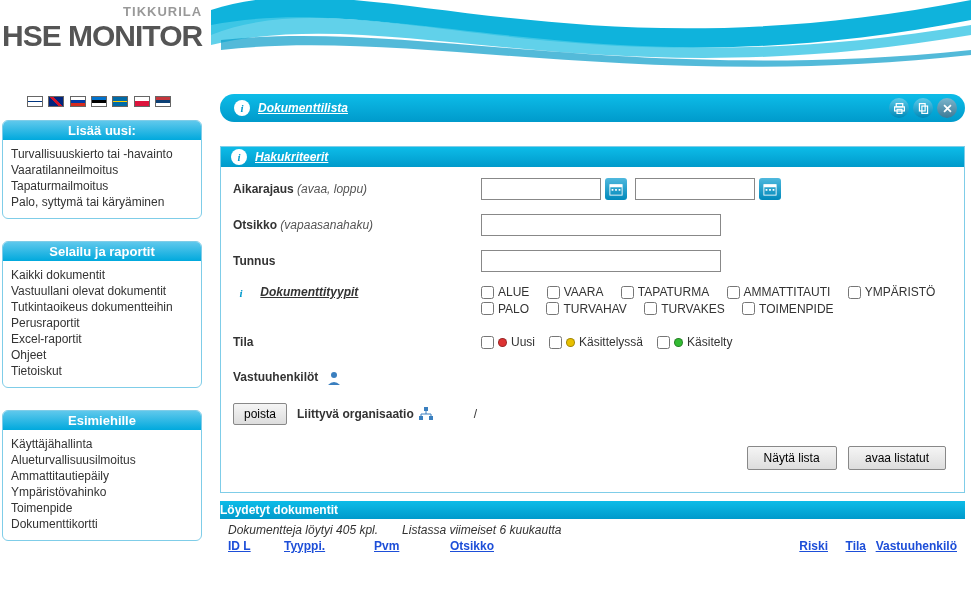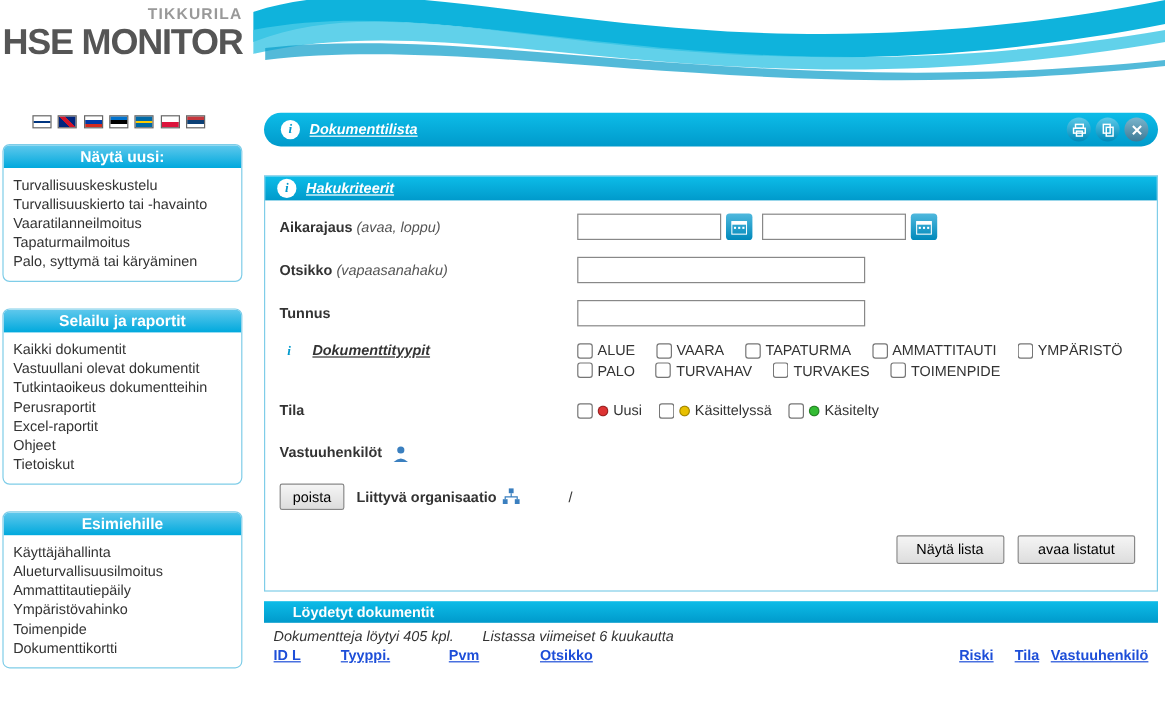--- a/index.html
+++ b/index.html
@@ -42,21 +42,21 @@
 .calico { width:22px;height:22px;margin-left:4px;background:linear-gradient(to bottom,#4fb8dd,#0089bb);border-radius:3px;display:inline-flex;align-items:center;justify-content:center;cursor:pointer; }
 .calico svg { width:14px;height:14px; }
 .cbg { display:inline-flex; align-items:center; margin-right:14px; }
 .cbg input { margin-right:4px; }
 .dot { width:9px;height:9px;border-radius:50%;display:inline-block;margin-right:4px;border:1px solid rgba(0,0,0,.3); }
 .dot.r{background:#d33;} .dot.y{background:#e8c000;} .dot.g{background:#3b3;}
 .btn { background:linear-gradient(to bottom,#f5f5f5,#ddd);border:1px solid #888;padding:3px 10px;cursor:pointer;font-size:12px;border-radius:2px; }
 .pico { width:16px;height:16px;display:inline-block;vertical-align:middle;margin-left:4px; }
 .actrow { text-align:right; padding:8px 6px; }
 .actrow .btn { margin-left:8px; padding:4px 16px; }
-.found-hd { background:linear-gradient(to bottom,#0dbce8,#009acb); color:#fff; font-weight:bold; padding:2px 24px; margin-top:4px; }
+.found-hd { background:linear-gradient(to bottom,#0dbce8,#009acb); color:#fff; font-weight:bold; padding:2px 0; margin-top:4px; }
 .found-meta { padding:4px 8px 2px; font-style:italic; color:#333; display:flex; gap:24px; }
 .thdr { display:flex; padding:0 8px 4px; }
 .thdr a { color:#1d4ed8; text-decoration:underline; font-weight:bold; }
 .c-id{width:56px;} .c-ty{width:90px;} .c-pvm{width:76px;} .c-ot{width:330px;} .c-ri{width:48px;text-align:right;} .c-ti{width:38px;text-align:right;} .c-vh{flex:1;text-align:right;}
 </style>
 </head>
 <body>
 
 <div class="header">
   <div class="brand">
@@ -76,23 +76,22 @@
       <span class="flag flag-fi"></span>
       <span class="flag flag-gb"></span>
       <span class="flag flag-ru"></span>
       <span class="flag flag-ee"></span>
       <span class="flag flag-se"></span>
       <span class="flag flag-pl"></span>
       <span class="flag flag-rs"></span>
     </div>
 
     <div class="panel">
-      <div class="panel-hd">Näytä uusi:</div>
+      <div class="panel-hd">Lisää uusi:</div>
       <div class="panel-bd">
-        <div>Turvallisuuskeskustelu</div>
         <div>Turvallisuuskierto tai -havainto</div>
         <div>Vaaratilanneilmoitus</div>
         <div>Tapaturmailmoitus</div>
         <div>Palo, syttymä tai käryäminen</div>
       </div>
     </div>
 
     <div class="panel">
       <div class="panel-hd">Selailu ja raportit</div>
       <div class="panel-bd">

